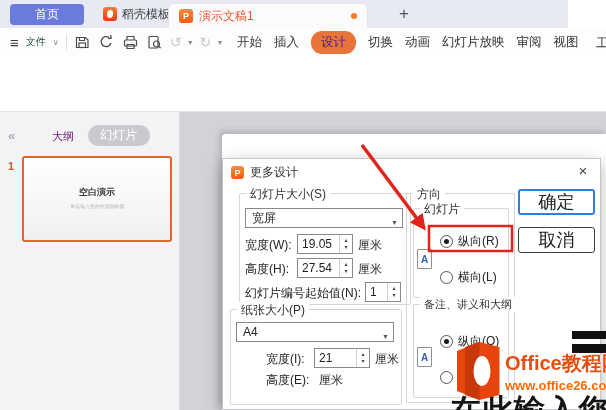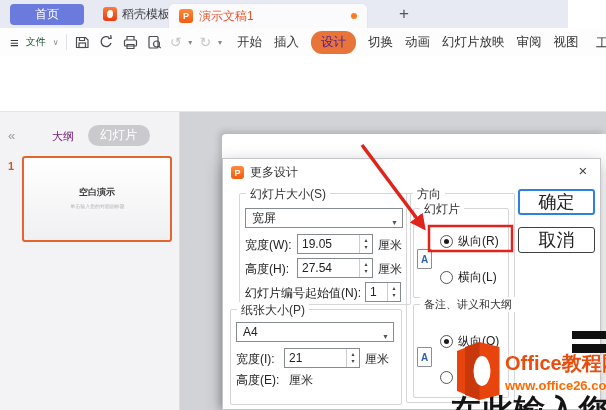--- a/index.html
+++ b/index.html
@@ -95,22 +95,22 @@
   .fs1 { left:16px; top:34px; width:172px; height:112px; }
   .fs2 { left:7px; top:150px; width:172px; height:96px; }
   .fs3 { left:183px; top:34px; width:109px; height:210px;text-decoration:underline; }
   .sub1 { left:6px; top:14px; width:96px; height:90px; }
   .sub2 { left:6px; top:110px; width:96px; height:94px; }
   .combo { position:absolute; left:5px; width:158px; height:20px; border:1px solid #868b90; background:#fff;
     font-size:12px; line-height:18px; padding:0 16px 0 6px; }
   .combo .arr { position:absolute; right:4px; top:5px; font-size:7px; color:#555; }
   .frow { position:absolute; left:5px; display:flex; align-items:flex-end; white-space:nowrap; }
   .flabel { width:52px; font-size:12px; }
-  .fs2 .flabel { width:48px; }
-  .spininput { position:relative; width:76px; height:20px; border:1px solid #868b90; background:#fff; }
+  .fs2 .flabel { width:48px;margin-left:30px; }
+  .spininput { position:relative; width:56px; height:20px; border:1px solid #868b90; background:#fff; }
   .spininput.narrow { width:36px; }
   .spininput .val { display:block; line-height:18px; padding-left:4px; font-size:12px; }
   .spin { position:absolute; right:0; top:0; width:13px; height:100%; border-left:1px solid #cfcfd3;
     display:flex; flex-direction:column; align-items:center; justify-content:center; font-size:6px; color:#444; line-height:1.2; }
   .unit { margin-left:5px; font-size:12px; }
   .numlabel { font-size:12px; margin-right:4px; }
   .aicon { position:absolute; left:3px; width:15px; height:20px; background:#fff; border:1px solid #8a8f94; border-radius:1px;
     color:#2f5fbf; font-size:10px; font-weight:bold; display:flex; align-items:center; justify-content:center; }
   .radiorow { position:absolute; left:26px; display:flex; align-items:center; gap:5px; font-size:12px; white-space:nowrap; }
   .radio { width:13px; height:13px; border-radius:50%; border:1px solid #555; background:#fff; position:relative; flex:0 0 auto; }

